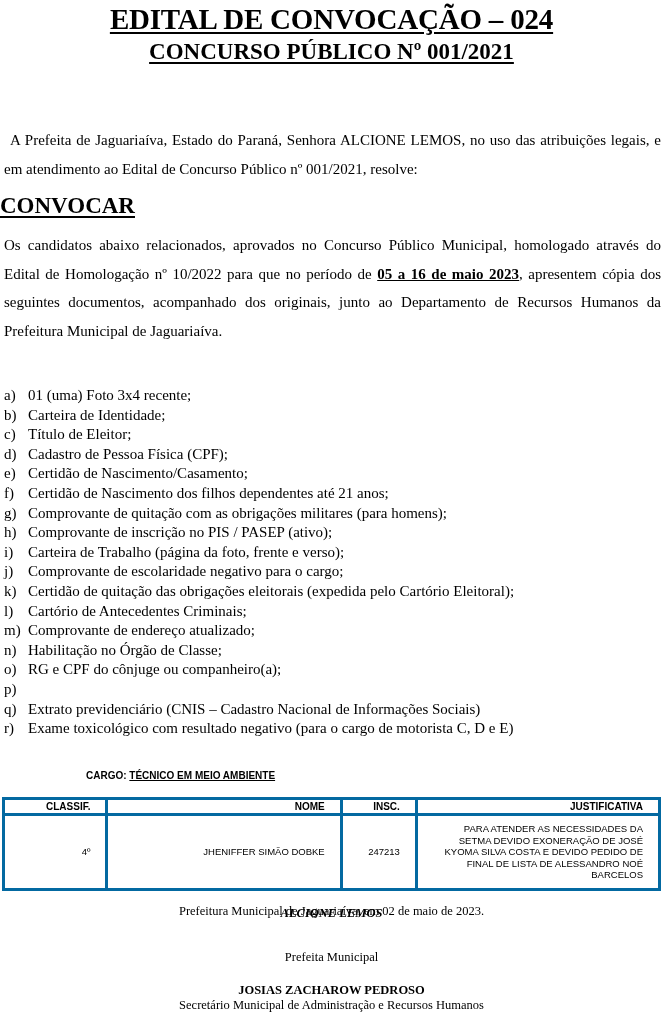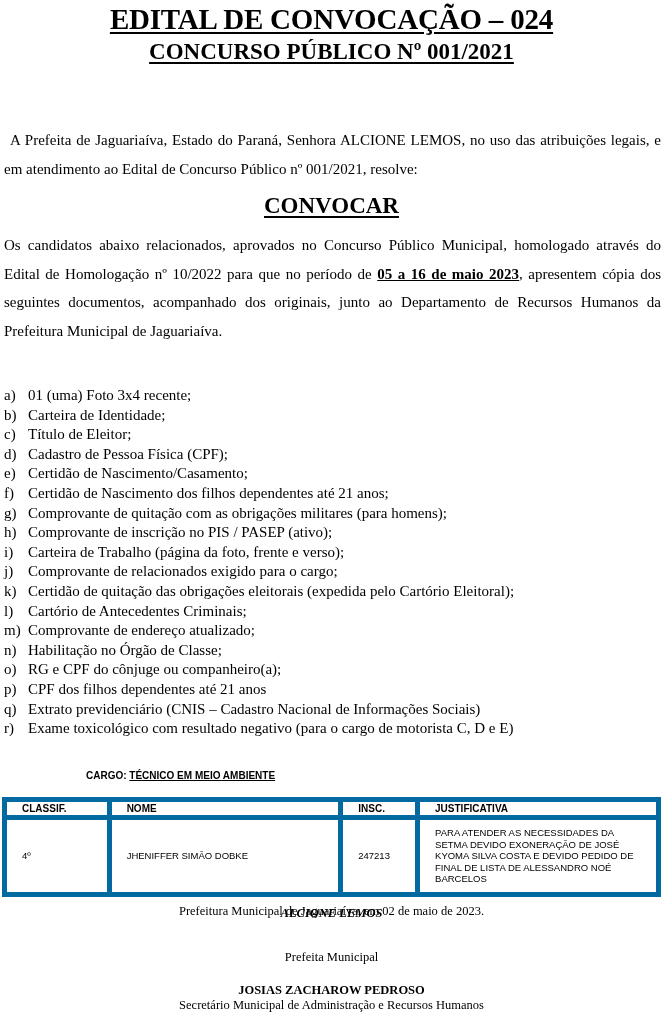--- a/index.html
+++ b/index.html
@@ -3,30 +3,30 @@
 <meta charset="utf-8">
 <style>
   html, body { margin: 0; padding: 0; background: #ffffff; }
   body { width: 663px; height: 1016px; position: relative; overflow: hidden; color: #000; font-family: "Liberation Serif", serif; }
   .abs { position: absolute; }
   .title1 { left: 0; width: 663px; top: 2px; text-align: center; font-weight: bold; font-size: 29px; line-height: 34px; letter-spacing: -0.2px; }
   .title1 span, .title2 span, .convocar span { text-decoration: underline; text-decoration-thickness: 2px; text-underline-offset: 3px; }
   .title2 { left: 0; width: 663px; top: 38px; text-align: center; font-weight: bold; font-size: 23px; line-height: 28px; }
   .para { left: 4px; width: 657px; font-size: 15px; line-height: 28.5px; text-align: justify; text-align-last: left; }
   .p1 { top: 126px; text-indent: 6px; }
-  .convocar { left: 0; width: 663px; top: 191px; text-align: center; font-weight: bold; font-size: 23px; line-height: 30px; }
+  .convocar { left: 0; width: 663px; top: 191px; font-weight: bold; font-size: 23px; line-height: 30px; }
   .p2 { top: 231px; }
   .p2 .deadline { font-weight: bold; text-decoration: underline; }
   .list { left: 4px; top: 386px; width: 657px; margin: 0; padding: 0; list-style: none; font-size: 15px; line-height: 19.6px; }
   .list li { display: flex; }
   .list .lbl { width: 24px; flex: 0 0 24px; }
   .cargo { left: 86px; top: 769px; font-family: "Liberation Sans", sans-serif; font-weight: bold; font-size: 10px; line-height: 13px; }
   .cargo .cargo-val { text-decoration: underline; }
   table.tbl { position: absolute; left: 2px; top: 797px; width: 659px; border-collapse: collapse; font-family: "Liberation Sans", sans-serif; font-size: 9.5px; }
-  table.tbl th, table.tbl td { border: 5px solid #0369a1; text-align: left; padding: 0 15px; }
+  table.tbl th, table.tbl td { border: 3px solid #0369a1; text-align: right; padding: 0 15px; }
   table.tbl th { font-weight: bold; font-size: 10px; height: 13px; line-height: 12px; }
   table.tbl td { height: 72px; line-height: 11.5px; }
   .c1 { width: 80px; } .c2 { width: 256px; } .c3 { width: 46px; margin-left: 12px; } .c4 { width: 260px; }
   .footer { left: 0; width: 663px; text-align: center; font-size: 12.5px; line-height: 15px; }
   .f-date { top: 904px; }
   .f-name1 { top: 906px; font-weight: bold; font-style: italic; }
   .f-role1 { top: 950px; }
   .f-name2 { top: 983px; font-weight: bold; }
   .f-role2 { top: 998px; }
 </style>
@@ -74,21 +74,21 @@
   <li>
       <span class="lbl">h)</span>
       <span>Comprovante de inscrição no PIS / PASEP (ativo);</span>
     </li>
   <li>
       <span class="lbl">i)</span>
       <span>Carteira de Trabalho (página da foto, frente e verso);</span>
     </li>
   <li>
       <span class="lbl">j)</span>
-      <span>Comprovante de relacionados exigido para o cargo;</span>
+      <span>Comprovante de escolaridade negativo para o cargo;</span>
     </li>
   <li>
       <span class="lbl">k)</span>
       <span>Certidão de quitação das obrigações eleitorais (expedida pelo Cartório Eleitoral);</span>
     </li>
   <li>
       <span class="lbl">l)</span>
       <span>Cartório de Antecedentes Criminais;</span>
     </li>
   <li>
@@ -98,21 +98,20 @@
   <li>
       <span class="lbl">n)</span>
       <span>Habilitação no Órgão de Classe;</span>
     </li>
   <li>
       <span class="lbl">o)</span>
       <span>RG e CPF do cônjuge ou companheiro(a);</span>
     </li>
   <li>
       <span class="lbl">p)</span>
-      <span>CPF dos filhos dependentes até 21 anos</span>
     </li>
   <li>
       <span class="lbl">q)</span>
       <span>Extrato previdenciário (CNIS – Cadastro Nacional de Informações Sociais)</span>
     </li>
   <li>
       <span class="lbl">r)</span>
       <span>Exame toxicológico com resultado negativo (para o cargo de motorista C, D e E)</span>
     </li>
 </ul>

